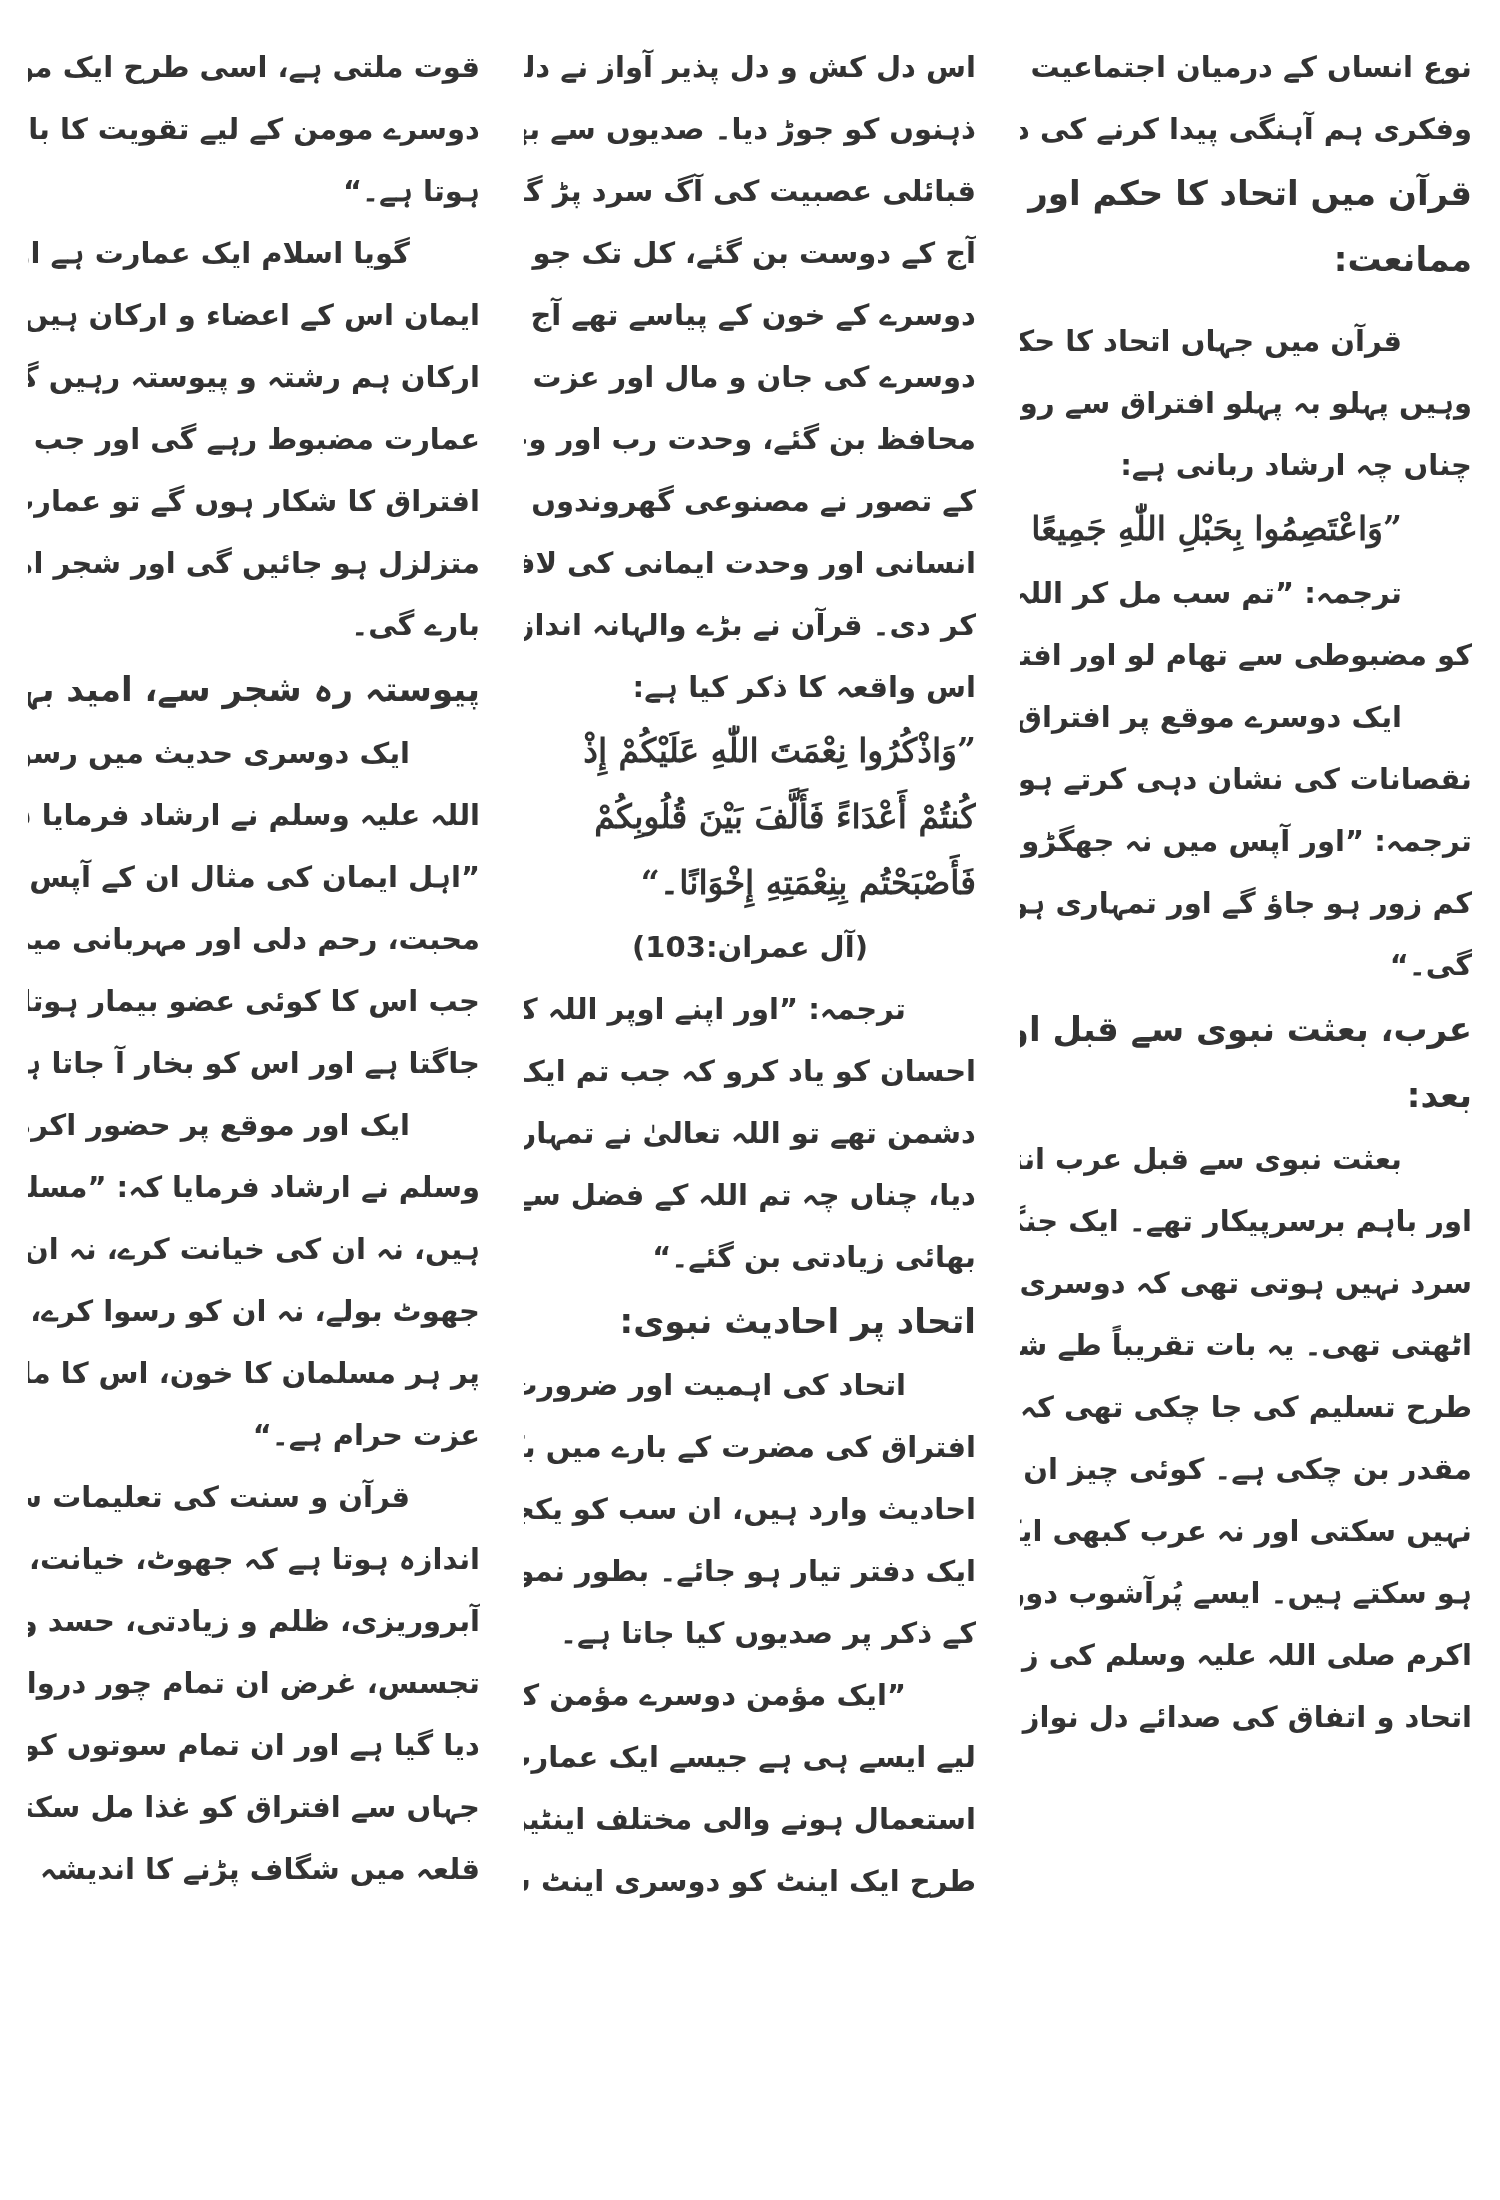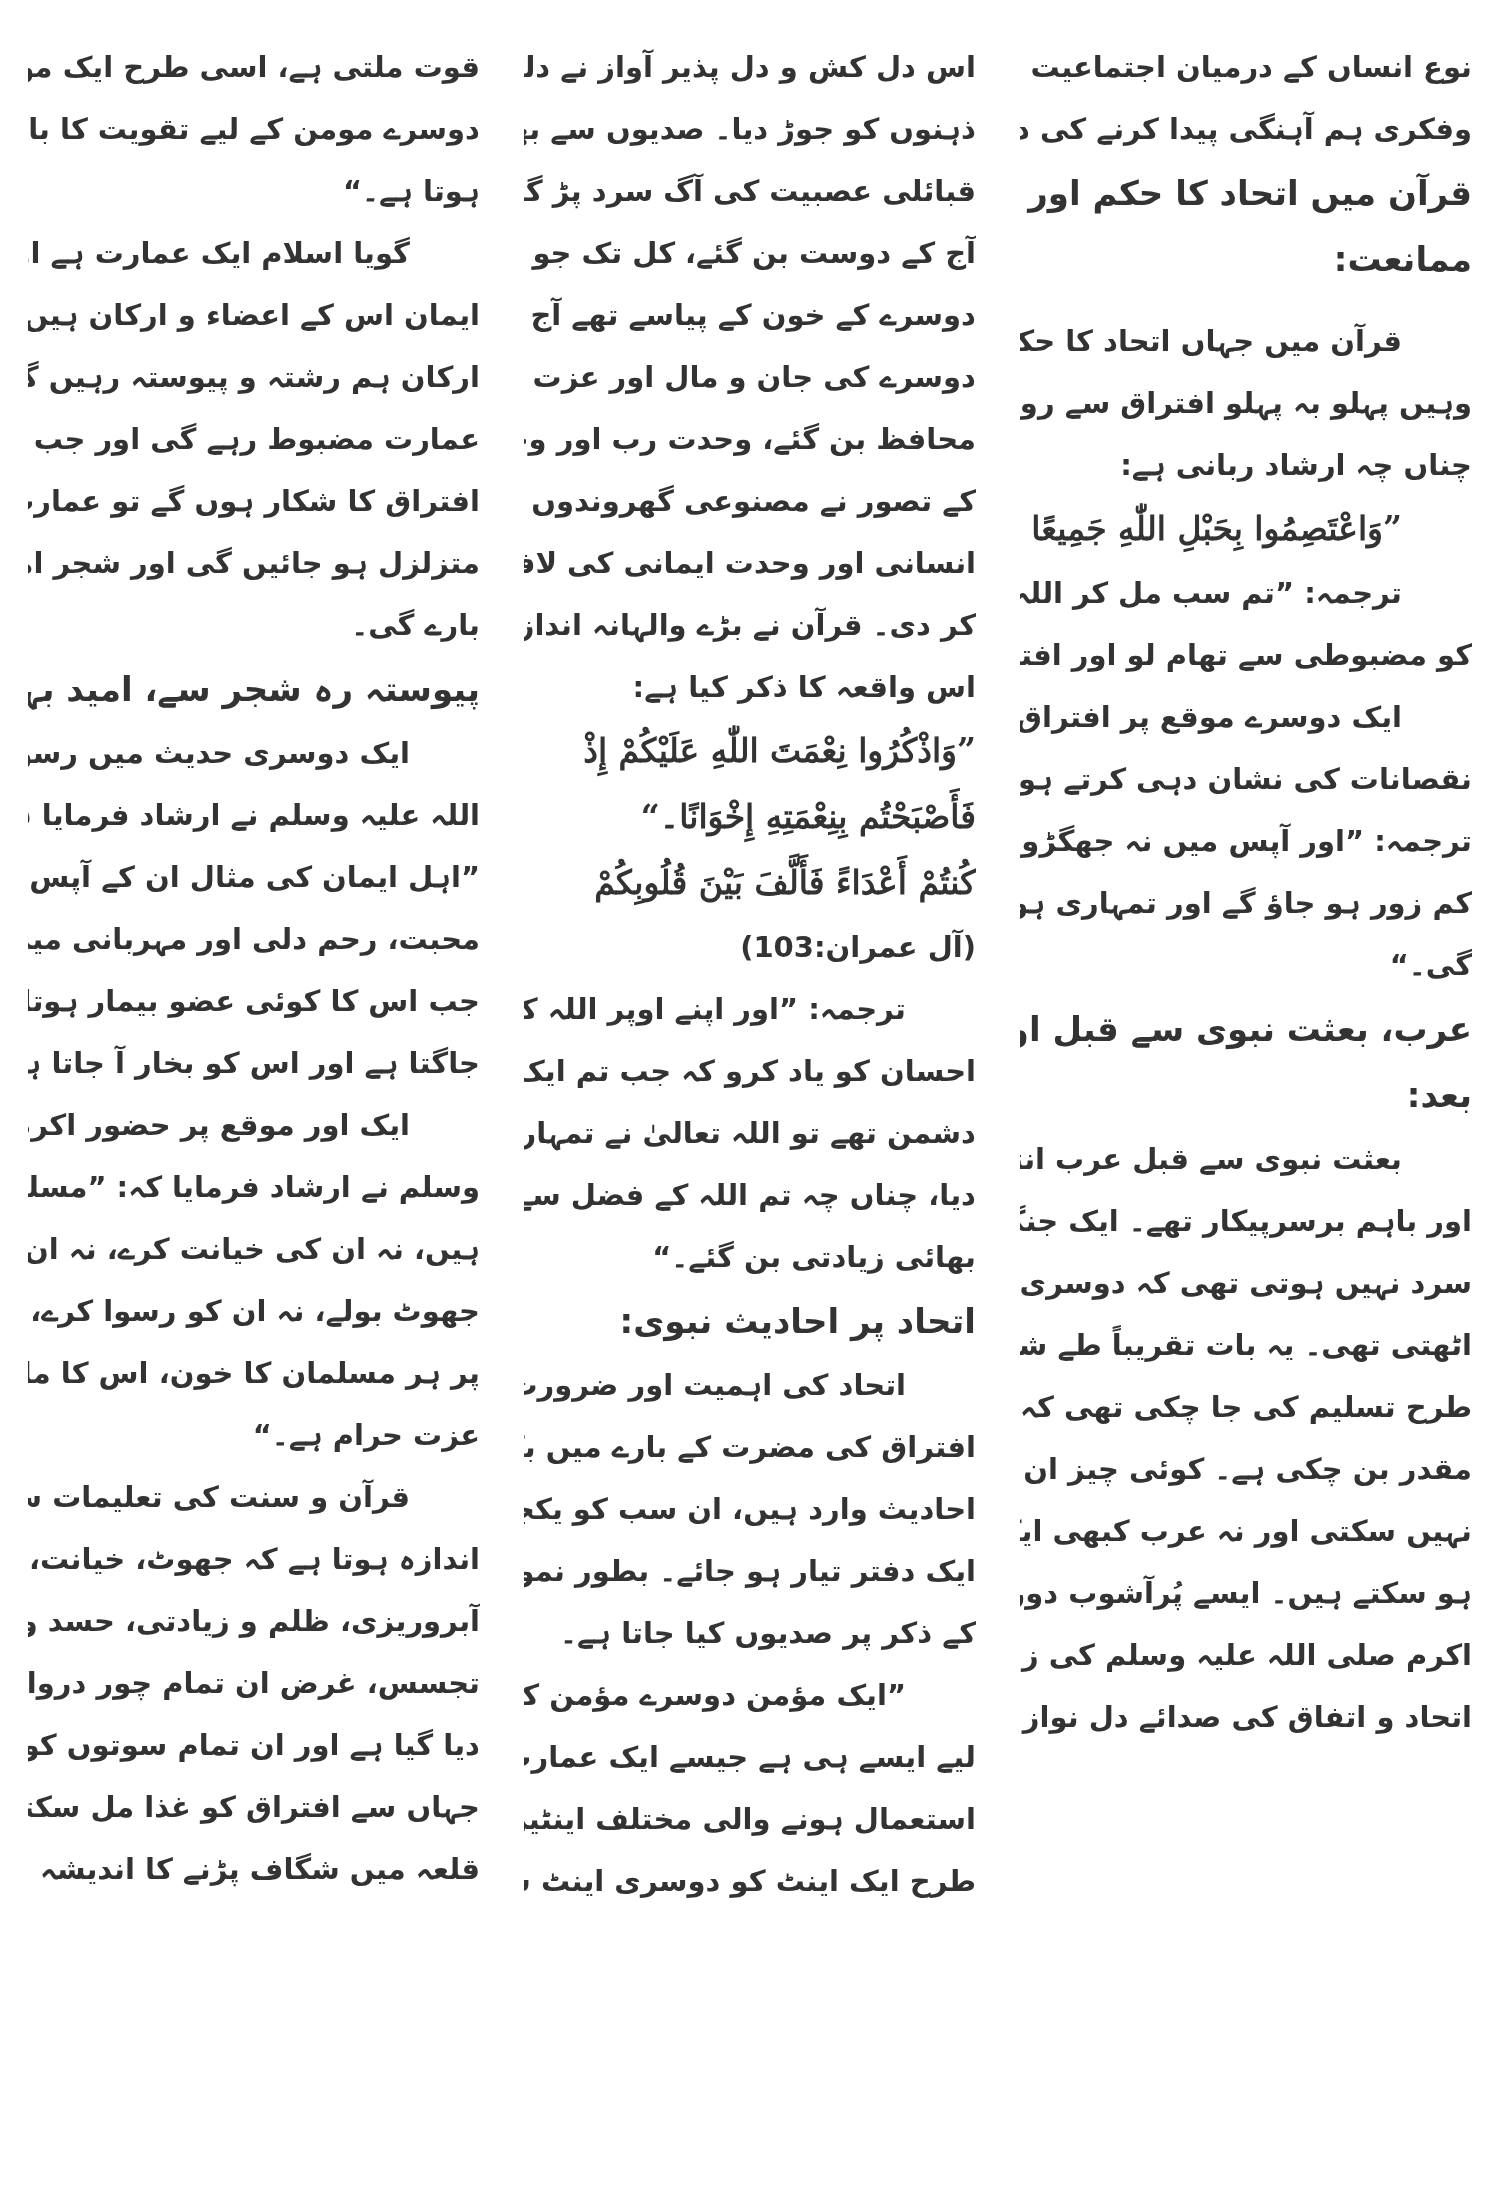--- a/index.html
+++ b/index.html
@@ -15,21 +15,21 @@
   }
   .column {
     width: 452px; direction: rtl; text-align: justify;
     font-size: 29px; line-height: 62px; font-weight: bold;
   }
   .column .line { display: block; white-space: nowrap; overflow: hidden; text-align: right; }
   .column .line.indent { padding-right: 70px; }
   .column .heading { font-size: 34px; line-height: 66px; }
   .column .verse { font-size: 33px; line-height: 66px; font-family: "DejaVu Serif", serif; }
   .column .ref { font-size: 29px; }
-  .column .left { text-align: right; }
+  .column .left { text-align: center; }
   .gap { display: block; height: 18px; }
 </style>
 </head>
 <body>
 
 <div class="page">
 
   <div class="column">
     <span class="line">نوع انساں کے درمیان اجتماعیت اور ذہنی</span>
     <span class="line">وفکری ہم آہنگی پیدا کرنے کی دعوت دی ہے۔</span>
@@ -67,22 +67,22 @@
     <span class="line">قبائلی عصبیت کی آگ سرد پڑ گئی، کل کے دشمن</span>
     <span class="line">آج کے دوست بن گئے، کل تک جو ایک</span>
     <span class="line">دوسرے کے خون کے پیاسے تھے آج ایک</span>
     <span class="line">دوسرے کی جان و مال اور عزت و آبرو کے</span>
     <span class="line">محافظ بن گئے، وحدت رب اور وحدت اب</span>
     <span class="line">کے تصور نے مصنوعی گھروندوں کو توڑ کر وحدت</span>
     <span class="line">انسانی اور وحدت ایمانی کی لافانی عمارت تعمیر</span>
     <span class="line">کر دی۔ قرآن نے بڑے والہانہ انداز میں</span>
     <span class="line">اس واقعہ کا ذکر کیا ہے:</span>
     <span class="line verse">”وَاذْكُرُوا نِعْمَتَ اللّٰهِ عَلَيْكُمْ إِذْ</span>
+    <span class="line verse">كُنتُمْ أَعْدَاءً فَأَلَّفَ بَيْنَ قُلُوبِكُمْ</span>
     <span class="line verse">فَأَصْبَحْتُم بِنِعْمَتِهِ إِخْوَانًا۔“</span>
-    <span class="line verse">كُنتُمْ أَعْدَاءً فَأَلَّفَ بَيْنَ قُلُوبِكُمْ</span>
     <span class="line ref left">(آل عمران:103)</span>
     <span class="line indent">ترجمہ: ”اور اپنے اوپر اللہ کے اس</span>
     <span class="line">احسان کو یاد کرو کہ جب تم ایک دوسرے کے</span>
     <span class="line">دشمن تھے تو اللہ تعالیٰ نے تمہارے دلوں کو جوڑ</span>
     <span class="line">دیا، چناں چہ تم اللہ کے فضل سے آپس میں</span>
     <span class="line">بھائی زیادتی بن گئے۔“</span>
     <span class="line heading">اتحاد پر احادیث نبوی:</span>
     <span class="line indent">اتحاد کی اہمیت اور ضرورت اور انتشار و</span>
     <span class="line">افتراق کی مضرت کے بارے میں بکثرت</span>
     <span class="line">احادیث وارد ہیں، ان سب کو یکجا کیا جائے تو</span>

